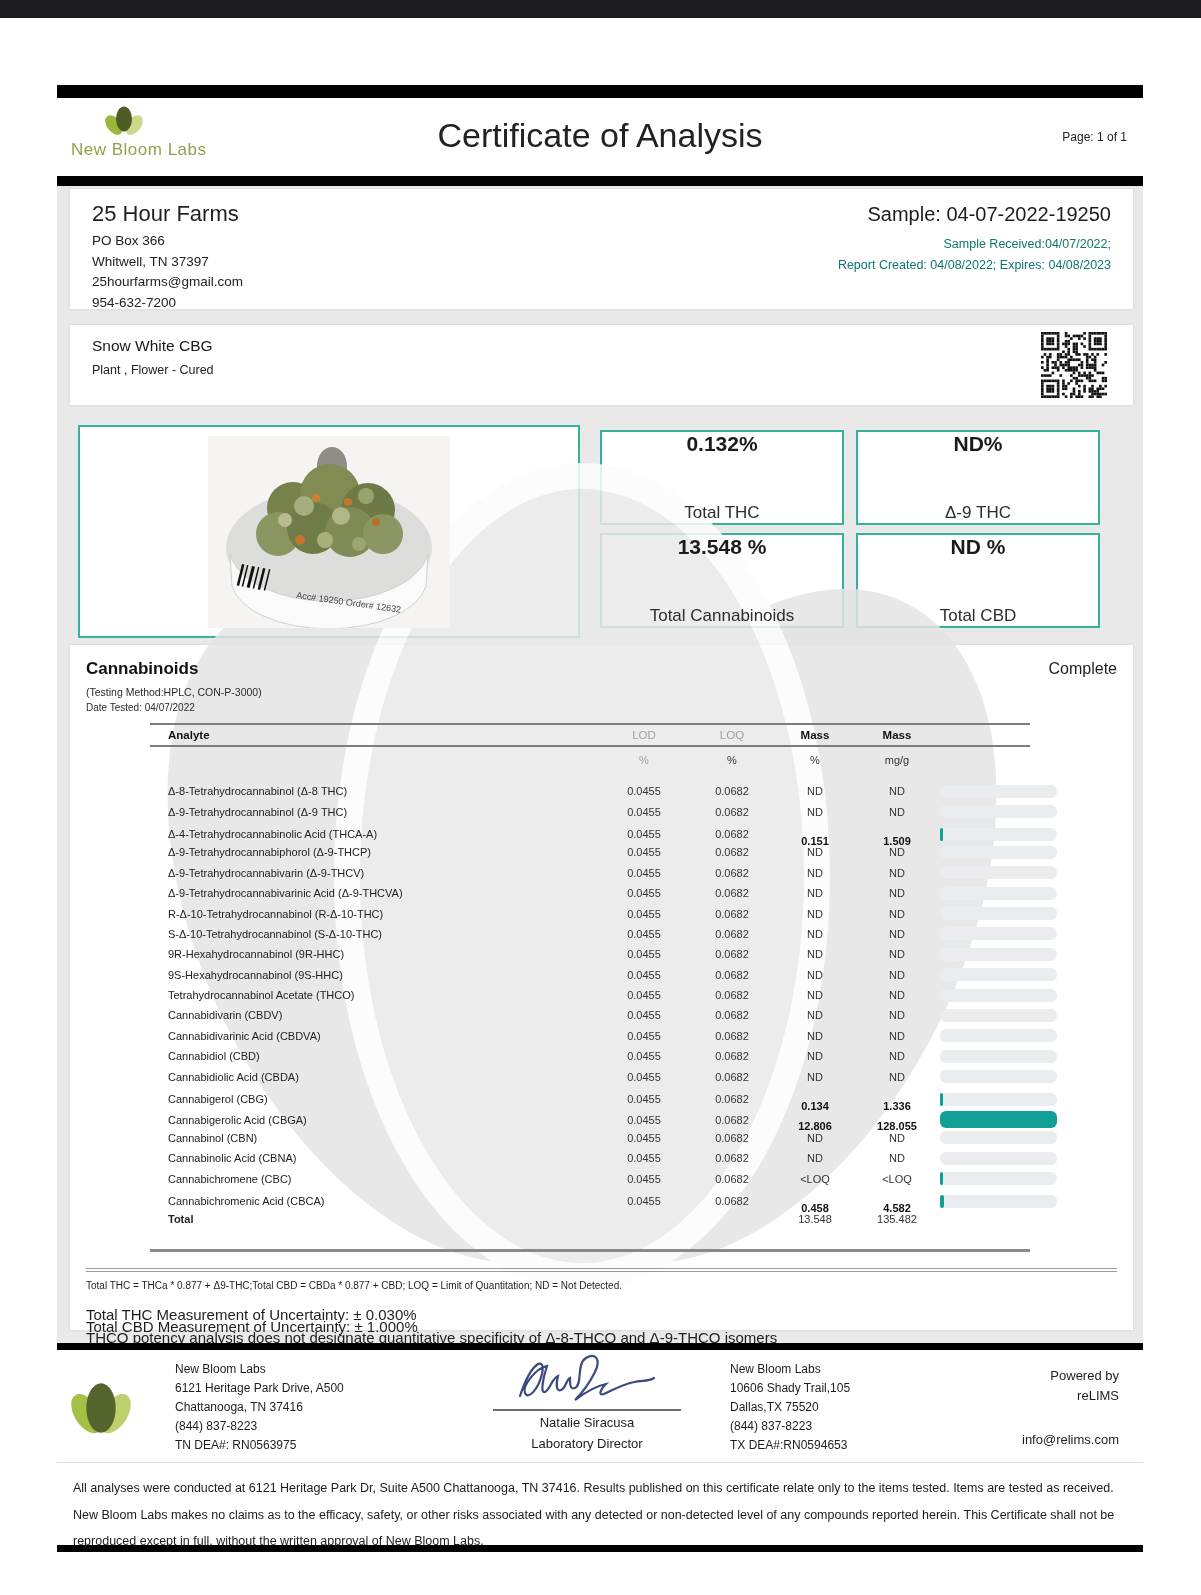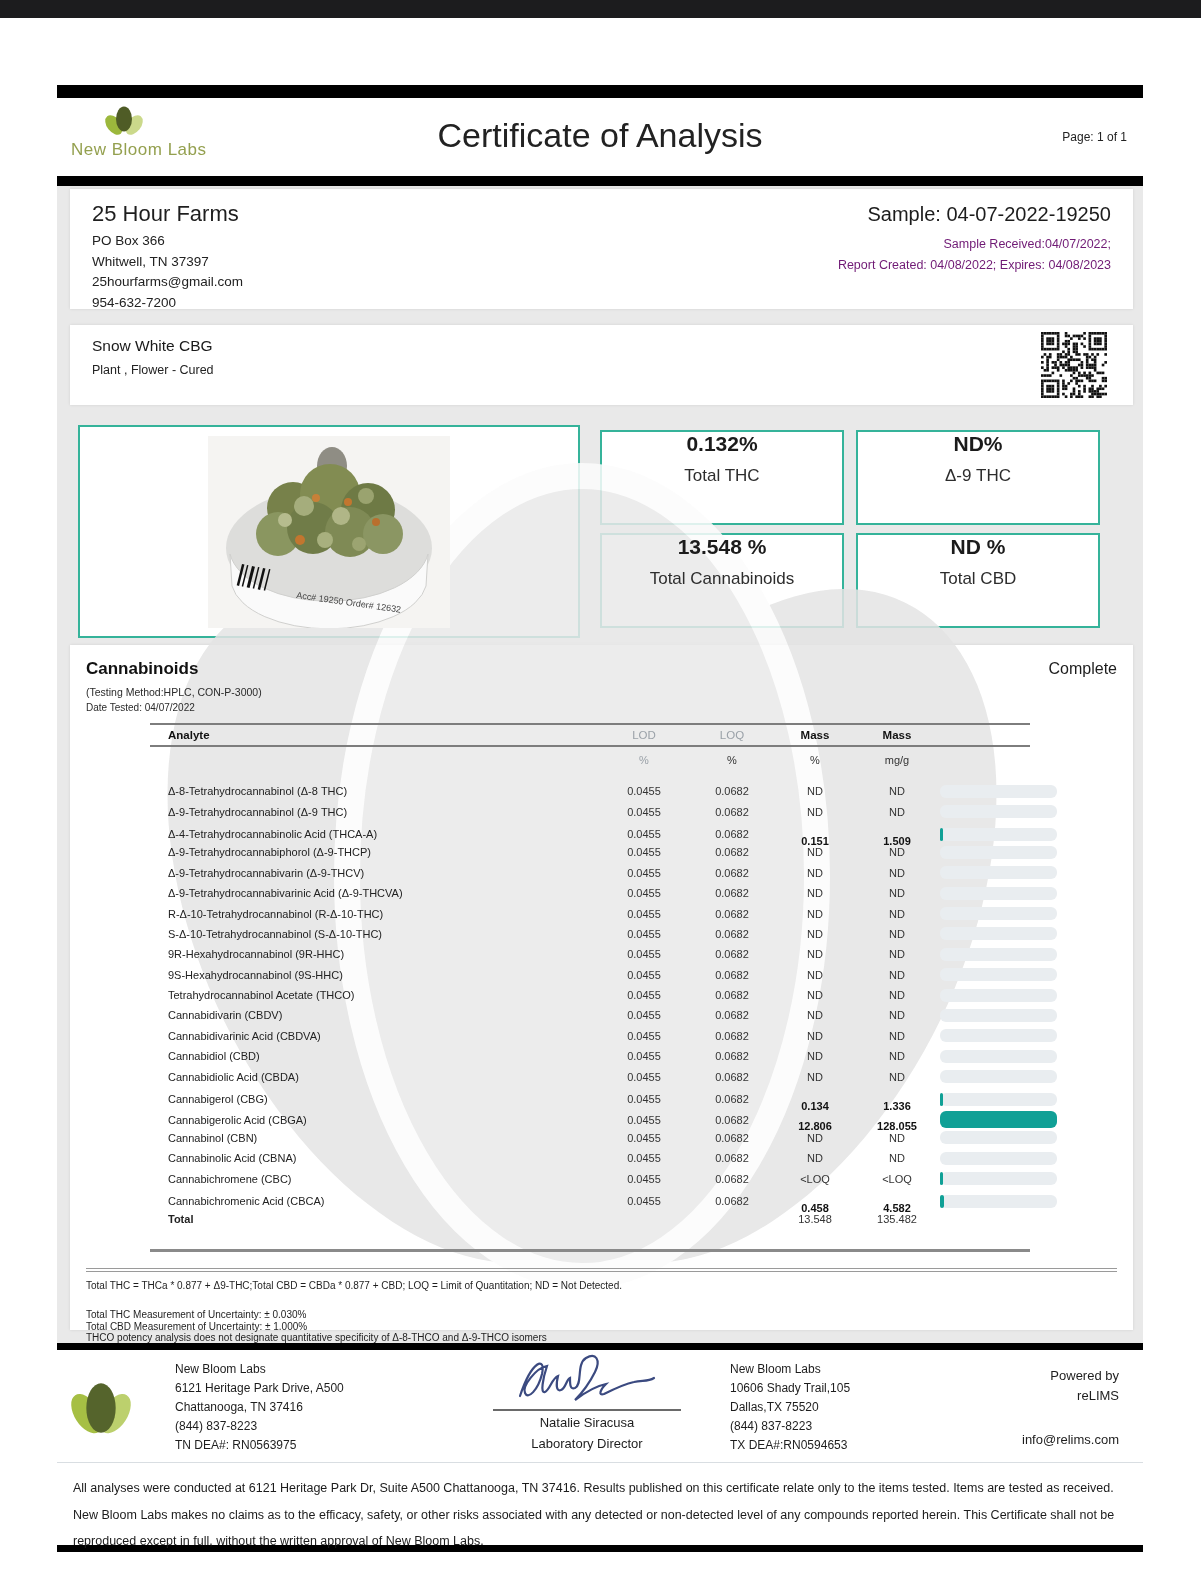--- a/index.html
+++ b/index.html
@@ -24,32 +24,32 @@
   .doc-body { position: relative; height: 1157px; background: #e9e9e9; overflow: hidden; }
   .watermark { position: absolute; left: 60px; top: 270px; z-index: 1; pointer-events: none; opacity: .85; }
   .panel { position: absolute; background: #fff; box-shadow: 0 0 3px rgba(0,0,0,.10); }
   .panel > * { position: relative; z-index: 2; }
 
   .panel-address { left: 13px; top: 3px; width: 1063px; height: 120px; padding: 12px 22px; }
   .client-name { font-size: 22px; color: #1e1e1e; margin-bottom: 4px; }
   .client-line { font-size: 13.5px; color: #222; line-height: 20.5px; }
   .sample-block { position: absolute; right: 22px; top: 14px; text-align: right; z-index: 2; }
   .sample-id { font-size: 20px; color: #1c1c1c; margin-bottom: 8px; }
-  .sample-line { font-size: 12.5px; color: #701a75; line-height: 21px; }
+  .sample-line { font-size: 12.5px; color: #0f766e; line-height: 21px; }
 
   .panel-product { left: 13px; top: 139px; width: 1063px; height: 80px; padding: 12px 22px; }
   .product-name { font-size: 15.5px; color: #1a1a1a; margin-bottom: 8px; }
   .product-type { font-size: 12.5px; color: #222; }
   .qr { position: absolute; right: 26px; top: 7px; width: 66px; height: 66px; background: #fff; z-index: 2; }
 
   .results { position: absolute; left: 0; top: 234px; width: 1086px; height: 220px; }
   .photo-panel { position: absolute; left: 21px; top: 5px; width: 502px; height: 213px; background: #fff; border: 2px solid #35b39a; display: flex; align-items: center; justify-content: center; }
   .photo-panel > * { position: relative; z-index: 2; }
   .stat-grid { position: absolute; left: 543px; top: 10px; width: 500px; height: 198px; display: grid; grid-template-columns: 1fr 1fr; grid-template-rows: 95px 95px; gap: 8px 12px; }
-  .stat-box { background: #fff; border: 2px solid #35b39a; display: flex; flex-direction: column; align-items: center; justify-content: flex-start; gap: 10px; }
+  .stat-box { background: #fff; border: 2px solid #35b39a; display: flex; flex-direction: column; align-items: center; justify-content: space-between; gap: 10px; }
   .stat-box > * { position: relative; z-index: 2; }
   .stat-value { font-size: 21px; font-weight: 700; color: #1b1b1b; }
   .stat-label { font-size: 17px; color: #2d2d2d; }
 
   .panel-cannabinoids { left: 13px; top: 459px; width: 1063px; height: 685px; padding: 14px 16px; }
   .cb-titlebar { display: flex; justify-content: space-between; align-items: baseline; }
   .cb-title { font-size: 17px; font-weight: 700; color: #111; }
   .cb-status { font-size: 16px; color: #1d1d1d; }
   .cb-method { font-size: 10.5px; color: #2b2b2b; margin-top: 7px; }
   .cb-date { font-size: 10px; color: #2b2b2b; margin-top: 4px; }
@@ -70,21 +70,21 @@
   .num { color: #333; }
   .mass-val { font-weight: 700; color: #111; margin-top: 13px; }
   .bar-cell { position: relative; height: 13px; }
   .bar-track { position: absolute; left: 0; top: 0; width: 117px; height: 13px; background: #e9edf0; border-radius: 6px; }
   .bar-fill { position: absolute; left: 0; top: 0; height: 13px; background: #10a096; border-radius: 3px; }
   .bar-fill.full { width: 117px; height: 17px; top: -2px; border-radius: 6px; }
   .trow.total-row { height: 20px; font-weight: 700; color: #111; }
 
   .notes-sep { margin-top: 16px; height: 4px; border-top: 1px solid #9a9a9a; border-bottom: 1px solid #9a9a9a; }
   .note-main { margin-top: 8px; font-size: 10px; color: #1e1e1e; }
-  .notes-small { margin-top: 18px; font-size: 10px; color: #1e1e1e; line-height: 11.5px; }
+  .notes-small { margin-top: 18px; font-size: 15px; color: #1e1e1e; line-height: 11.5px; }
 
   
   .doc-footer { position: relative; height: 112px; background: #fff; }
   .f-logo { position: absolute; left: 6px; top: 22px; }
   .f-col { position: absolute; top: 10px; font-size: 12px; color: #1d1d1d; line-height: 19px; }
   .f-col1 { left: 118px; }
   .f-col3 { left: 673px; }
   .f-sig { position: absolute; left: 428px; top: 2px; width: 204px; text-align: center; font-size: 13px; color: #1d1d1d; }
   .sig-line { border-top: 2px solid #6a6a6a; margin: 0 8px 4px 8px; }
   .f-sig .sig-role { margin-top: 6px; }

